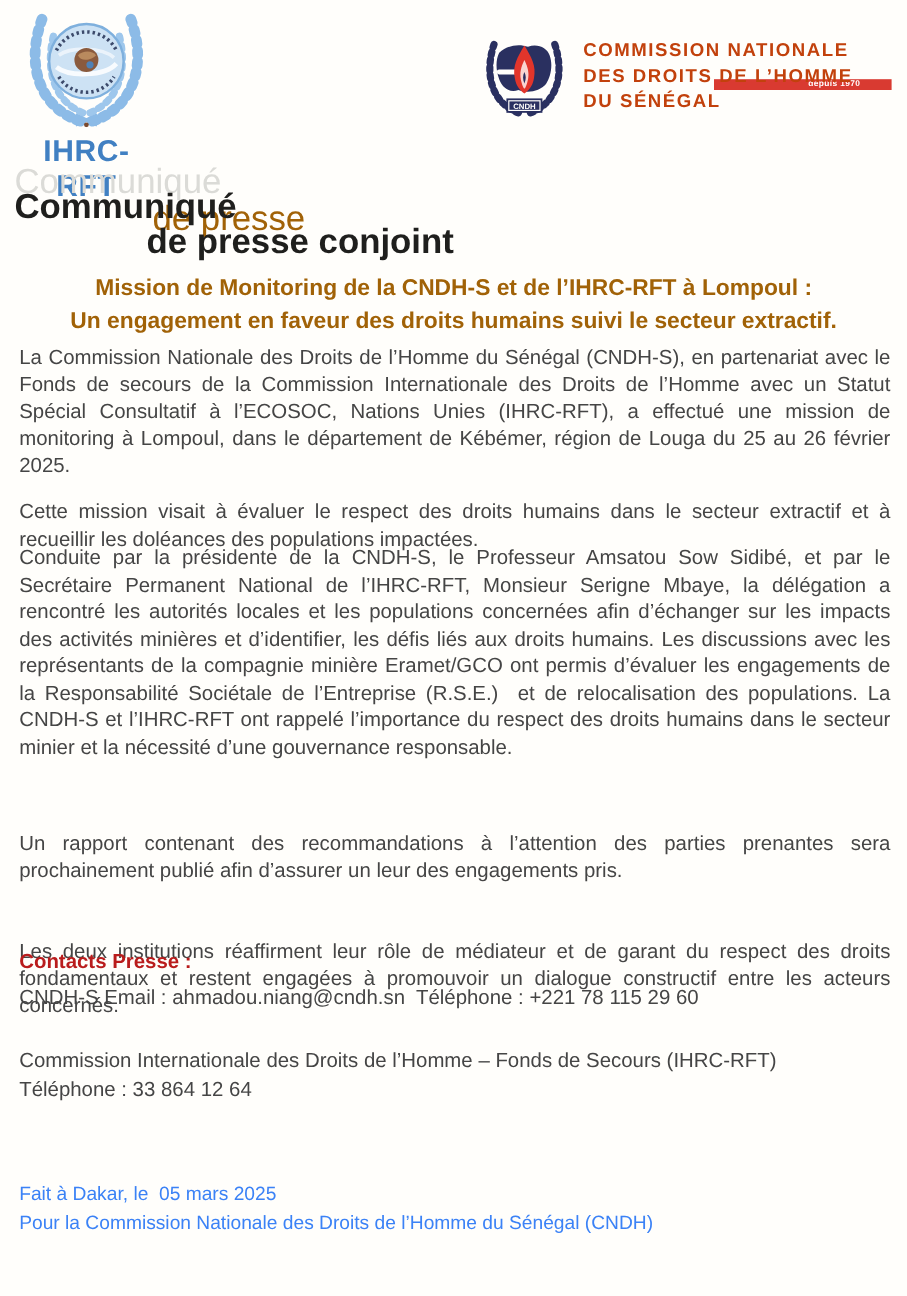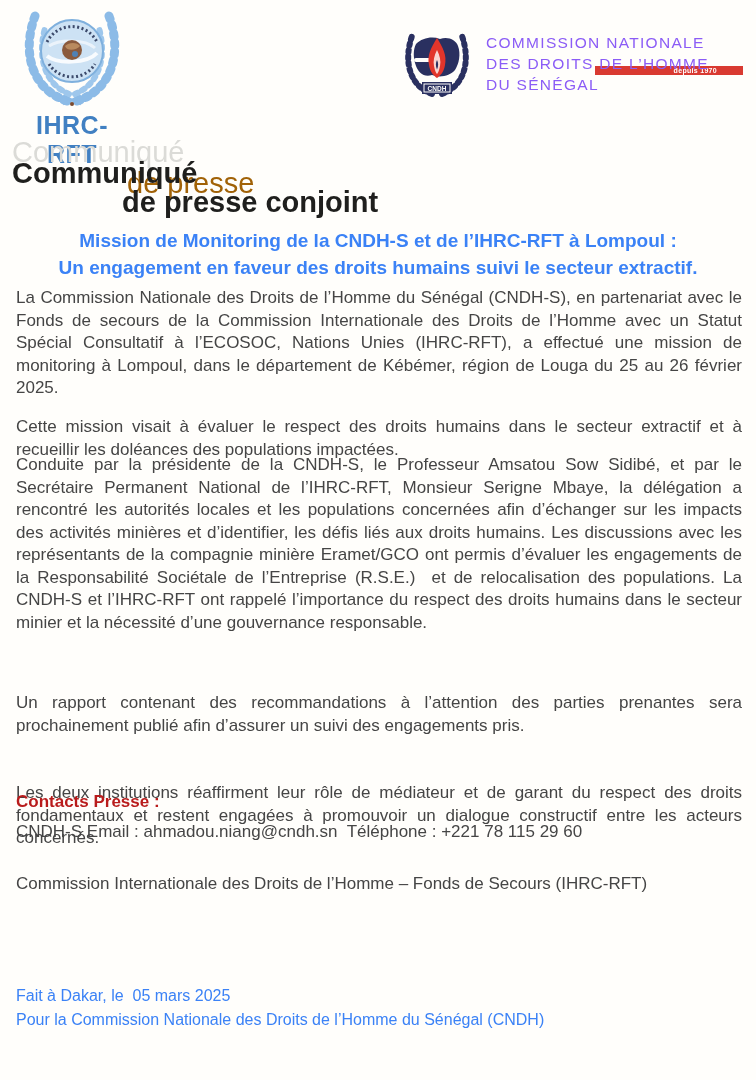--- a/index.html
+++ b/index.html
@@ -5,36 +5,36 @@
   html,body{margin:0;padding:0;background:#fffefb;}
   .page{
     position:relative;width:756px;height:1080px;background:#fffefb;
     font-family:"Liberation Sans",sans-serif;overflow:hidden;color:#454545;
   }
   
   .logo-left{position:absolute;left:12px;top:6px;width:120px;text-align:center;}
   .ihrc-label{color:#4180c2;font-weight:700;font-size:25px;letter-spacing:.5px;margin-top:1px;}
   .logo-right{position:absolute;left:398px;top:28px;display:flex;gap:10px;}
   .cndh-textblock{position:relative;padding-top:4px;width:270px;}
-  .cndh-line{color:#8b5cf6;font-weight:400;font-size:15.5px;letter-spacing:1.3px;line-height:21px;position:relative;z-index:1;white-space:nowrap;}
+  .cndh-line{color:#c2410c;font-weight:700;font-size:15.5px;letter-spacing:1.3px;line-height:21px;position:relative;z-index:1;white-space:nowrap;}
   .cndh-banner{
     position:absolute;left:109px;top:38px;width:148px;height:9px;background:#d93a31;z-index:0;
     color:#ffffff;font-size:7px;font-weight:700;text-align:right;line-height:9px;
     padding-right:26px;box-sizing:border-box;letter-spacing:.3px;
   }
   
   .comm-block{position:absolute;left:12px;top:136px;width:520px;height:92px;text-align:right;}
   .comm-ghost{position:absolute;font-size:29px;font-weight:400;color:#dbdbd7;white-space:nowrap;}
   .comm-dark{position:absolute;font-size:29px;font-weight:600;color:#1f1f1d;white-space:nowrap;}
   .g1{left:0;top:0;}
   .g2{left:115px;top:31px;color:#a16207;}
   .d1{left:0;top:21px;}
   .d2{left:110px;top:50px;}
   
-  .doc-title{position:absolute;left:0;right:0;top:227px;text-align:center;font-weight:700;color:#3b82f6;font-size:19px;line-height:27px;}
+  .doc-title{position:absolute;left:0;right:0;top:227px;text-align:center;font-weight:700;color:#a16207;font-size:19px;line-height:27px;}
   
   .para{position:absolute;left:16px;width:726px;font-size:17px;line-height:22.5px;color:#454545;text-align:justify;white-space:pre-wrap;margin:0;}
   .p1{top:287px;}
   .p2{top:416px;}
   .p3{top:454px;}
   .p45{top:647px;}
   .p45 p{margin:0;text-align:justify;white-space:pre-wrap;}
   
   .contacts{position:absolute;left:16px;top:792px;width:726px;}
   .contacts-heading{font-weight:700;font-size:17px;color:#b91c1c;}
@@ -103,29 +103,30 @@
 
   <div class="doc-title">
     <div>Mission de Monitoring de la CNDH-S et de l’IHRC-RFT à Lompoul :</div>
     <div>Un engagement en faveur des droits humains suivi le secteur extractif.</div>
   </div>
 
   <p class="para p1">La Commission Nationale des Droits de l’Homme du Sénégal (CNDH-S), en partenariat avec le Fonds de secours de la Commission Internationale des Droits de l’Homme avec un Statut Spécial Consultatif à l’ECOSOC, Nations Unies (IHRC-RFT), a effectué une mission de monitoring à Lompoul, dans le département de Kébémer, région de Louga du 25 au 26 février 2025.</p>
   <p class="para p2">Cette mission visait à évaluer le respect des droits humains dans le secteur extractif et à recueillir les doléances des populations impactées.</p>
   <p class="para p3">Conduite par la présidente de la CNDH-S, le Professeur Amsatou Sow Sidibé, et par le Secrétaire Permanent National de l’IHRC-RFT, Monsieur Serigne Mbaye, la délégation a rencontré les autorités locales et les populations concernées afin d’échanger sur les impacts des activités minières et d’identifier, les défis liés aux droits humains. Les discussions avec les représentants de la compagnie minière Eramet/GCO ont permis d’évaluer les engagements de la Responsabilité Sociétale de l’Entreprise (R.S.E.)  et de relocalisation des populations. La CNDH-S et l’IHRC-RFT ont rappelé l’importance du respect des droits humains dans le secteur minier et la nécessité d’une gouvernance responsable.</p>
   <div class="para p45">
-    <p>Un rapport contenant des recommandations à l’attention des parties prenantes sera prochainement publié afin d’assurer un suivi des engagements pris.</p>
+    <p>Un rapport contenant des recommandations à l’attention des parties prenantes sera prochainement publié afin d’assurer un leur des engagements pris.</p>
     <p>Les deux institutions réaffirment leur rôle de médiateur et de garant du respect des droits fondamentaux et restent engagées à promouvoir un dialogue constructif entre les acteurs concernés.</p>
   </div>
 
   <div class="contacts">
     <div class="contacts-heading">Contacts Presse :</div>
     <div class="contact-line">CNDH-S Email : ahmadou.niang@cndh.sn  Téléphone : +221 78 115 29 60</div>
     <div class="contact-org">
       <div>Commission Internationale des Droits de l’Homme – Fonds de Secours (IHRC-RFT)</div>
+      <div>Téléphone : 33 864 12 64</div>
     </div>
   </div>
 
   <div class="doc-footer">
     <div style="white-space:pre-wrap;">Fait à Dakar, le  05 mars 2025</div>
     <div>Pour la Commission Nationale des Droits de l’Homme du Sénégal (CNDH)</div>
   </div>
 
 </div>
 

